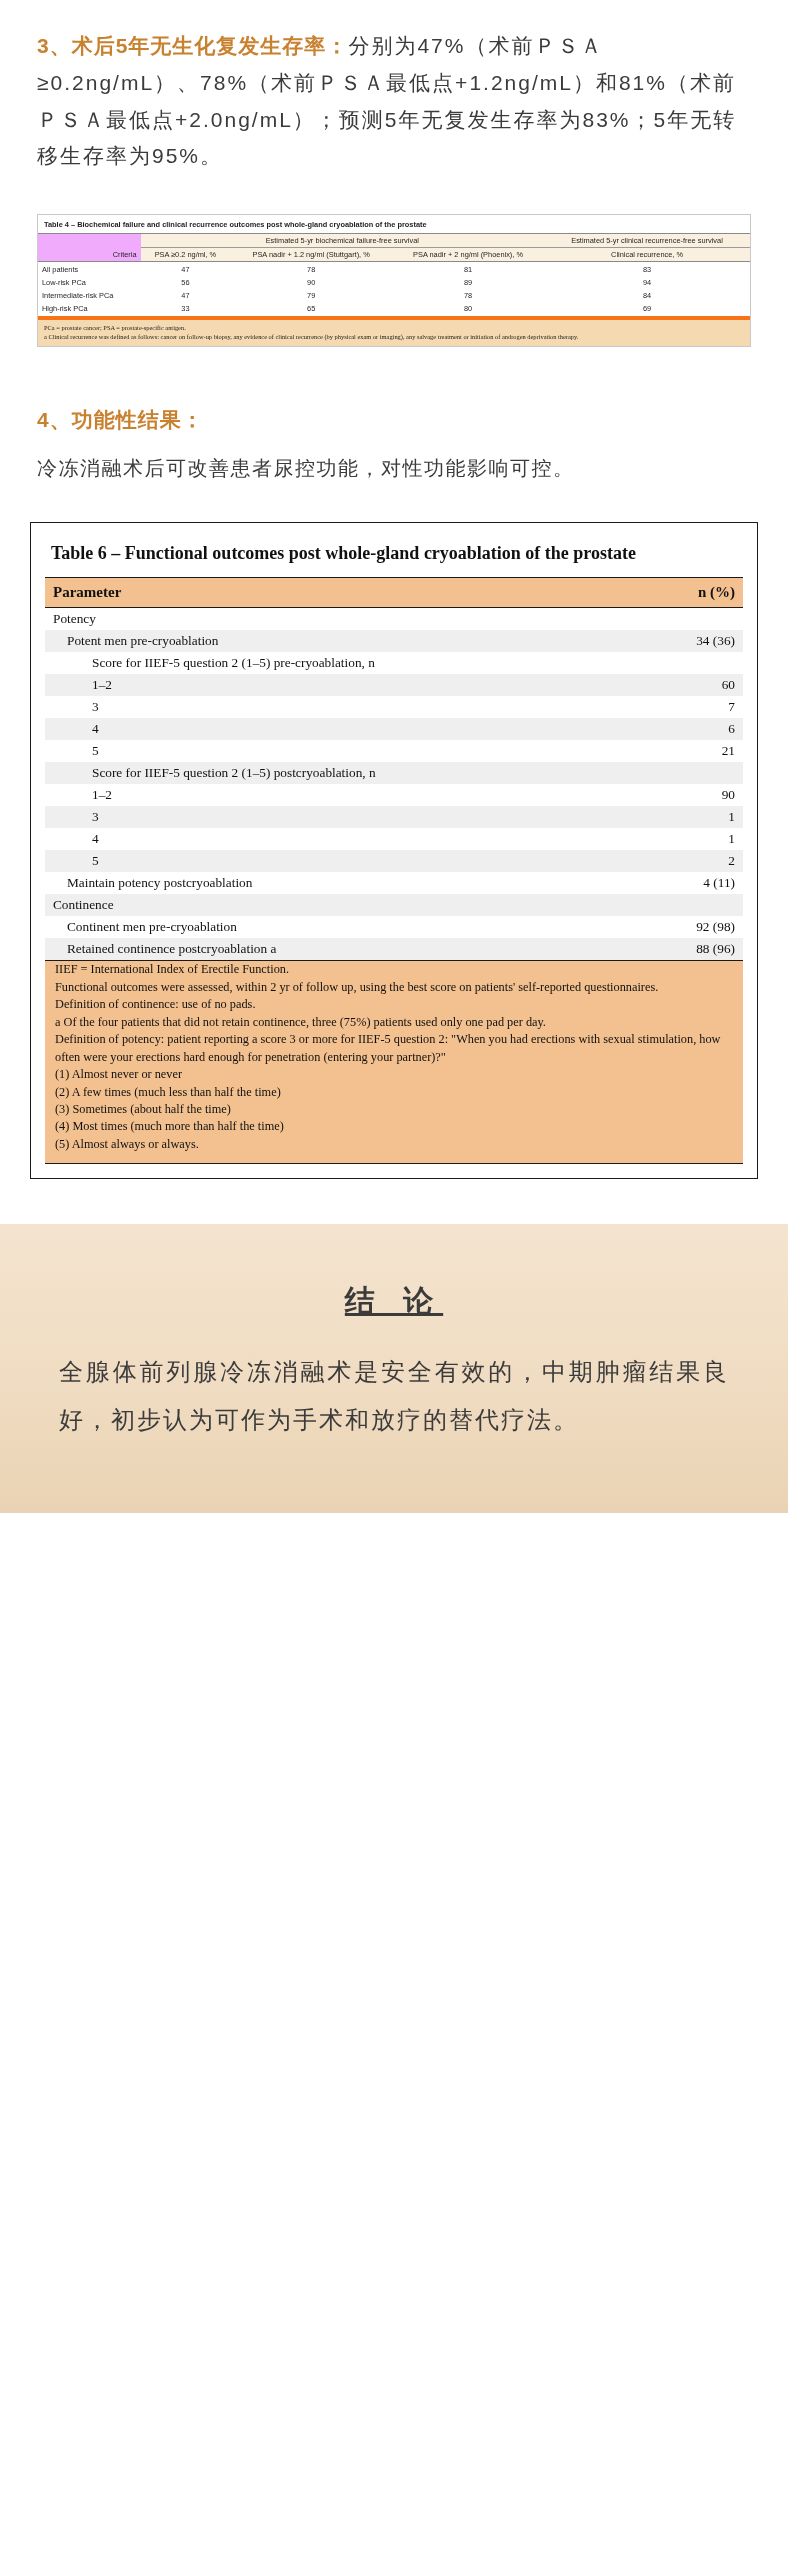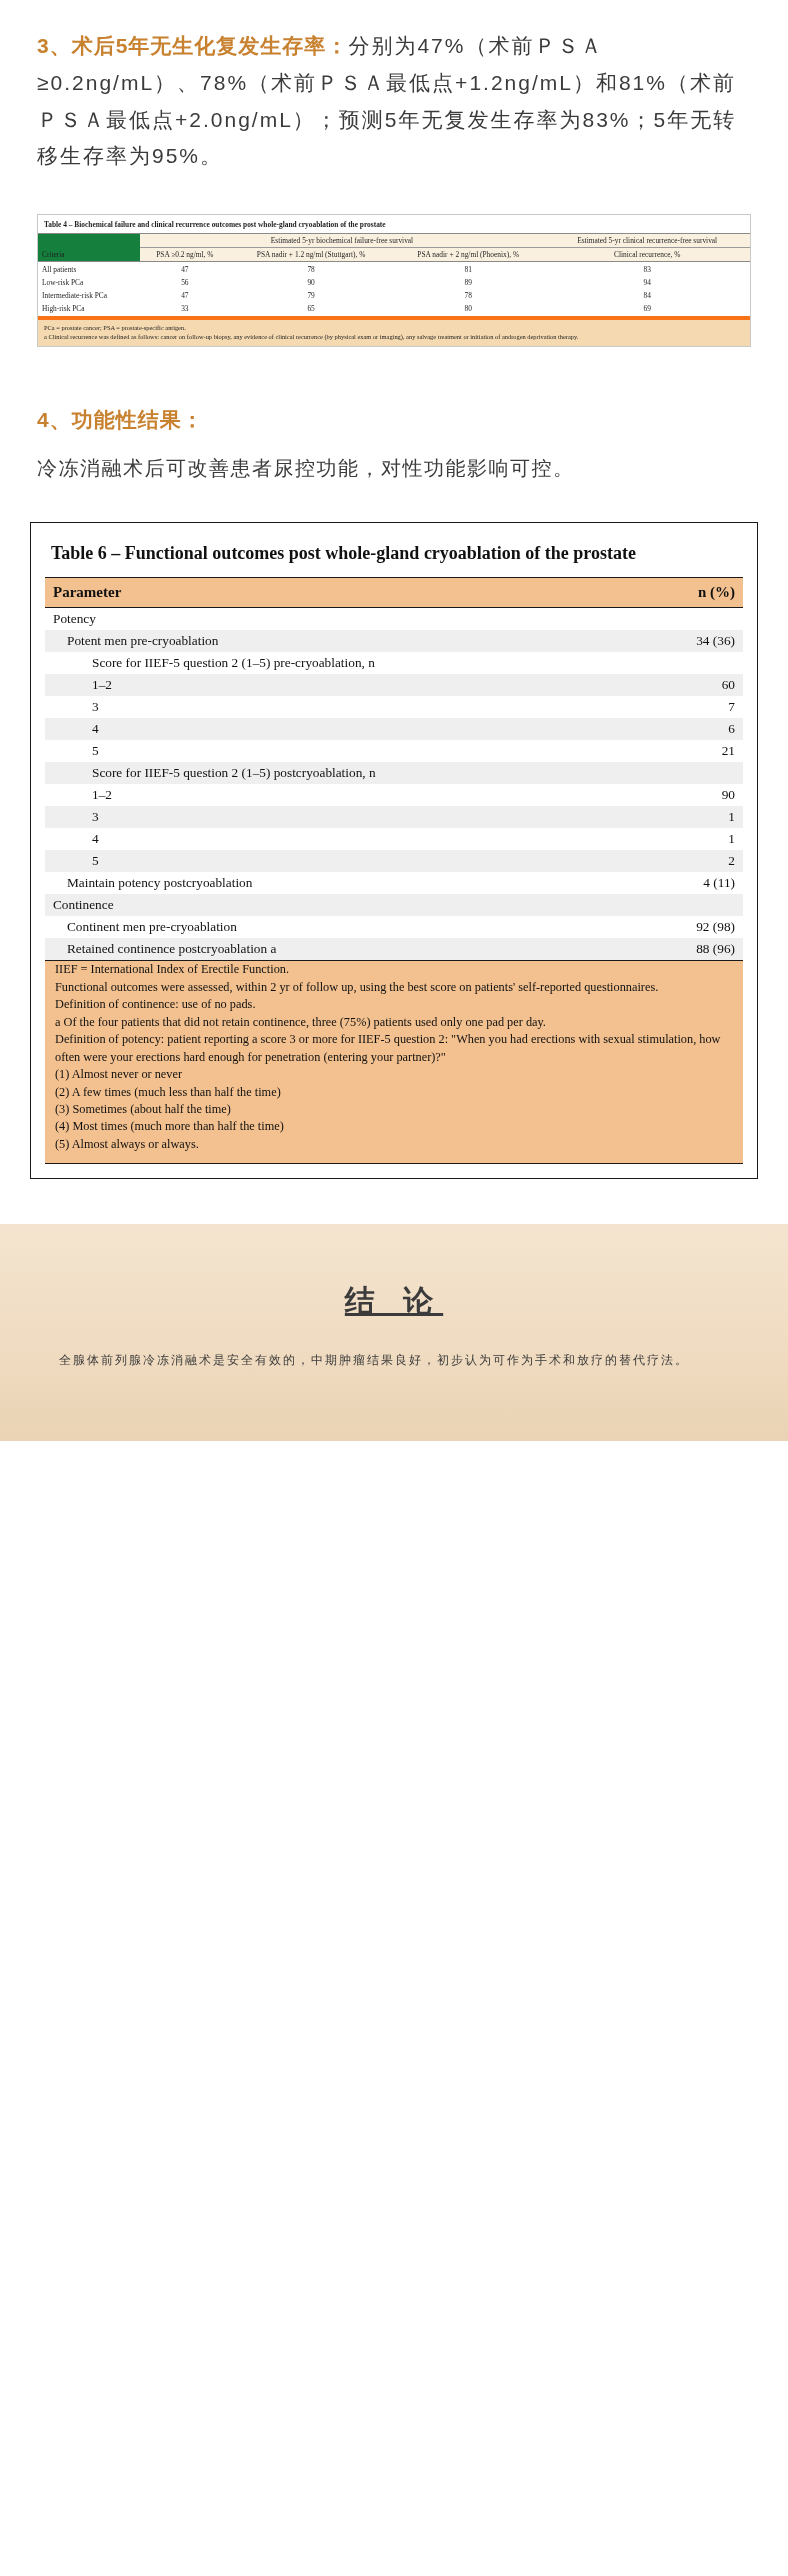--- a/index.html
+++ b/index.html
@@ -49,21 +49,21 @@
   
   .t4-wrap {
     margin: 39px 37px 0 37px;
     border: 1px solid #c9c9c9;
     background: #fff;
     padding: 0;
   }
   .t4 {
     width: 100%;
     border-collapse: collapse;
-    font-family: Liberation Serif, serif;
+    font-family: Liberation Sans, sans-serif;
     font-size: 7.4px;
     color: #1f1f1f;
   }
   .t4 caption {
     caption-side: top;
     text-align: left;
     font-size: 7.4px;
     font-weight: bold;
     padding: 5px 6px 4px 6px;
     border-bottom: 1px solid #8a8a8a;
@@ -78,22 +78,22 @@
     border-bottom: 1px solid #9a9a9a;
     background: #faf0e0;
   }
   .t4 .colhead {
     text-align: center;
     font-weight: normal;
     background: #faf0e0;
     border-bottom: 1px solid #8a8a8a;
   }
   .t4 .crit {
-    text-align: left;
-    background: #15803d;
+    text-align: right;
+    background: #f0abfc;
     border-bottom: 1px solid #8a8a8a;
     font-weight: normal;
   }
   .t4 td.lbl {
     text-align: left;
     white-space: nowrap;
   }
   .t4 td.num {
     text-align: center;
   }
@@ -182,21 +182,21 @@
   .concl-title {
     text-align: center;
     font-size: 30px;
     font-weight: bold;
     color: #3b3b3b;
     letter-spacing: 10px;
     padding-bottom: 26px;
     text-decoration: underline;
   }
   .concl-body {
-    font-size: 12px;
+    font-size: 24px;
     line-height: 2.0;
     color: #3b3b3b;
     letter-spacing: 2px;
     text-align: justify;
   }
 </style>
 </head>
 <body>
 
 <div class="page">

